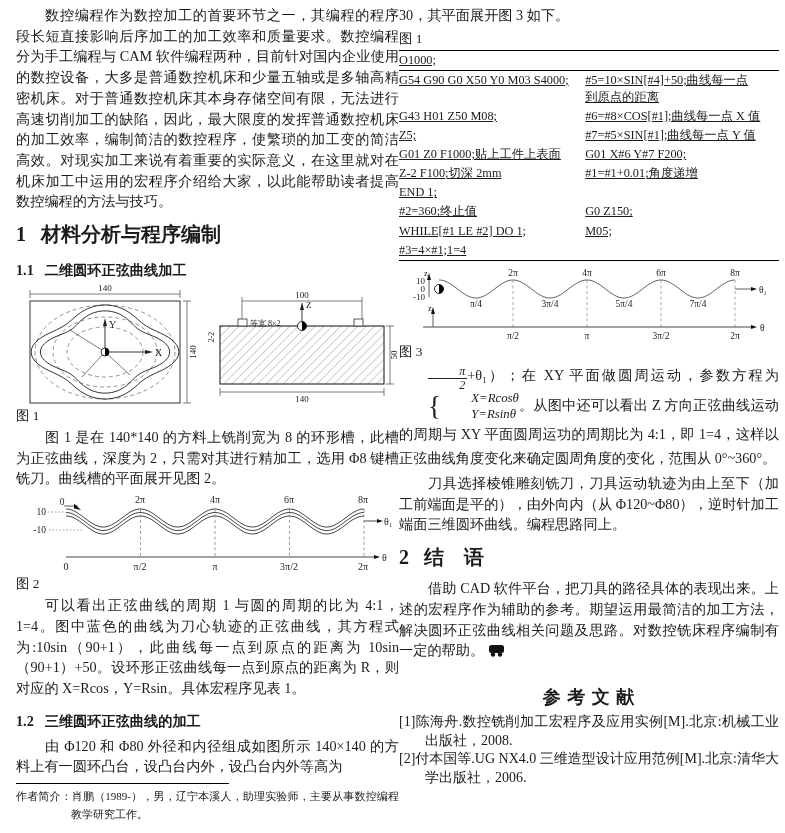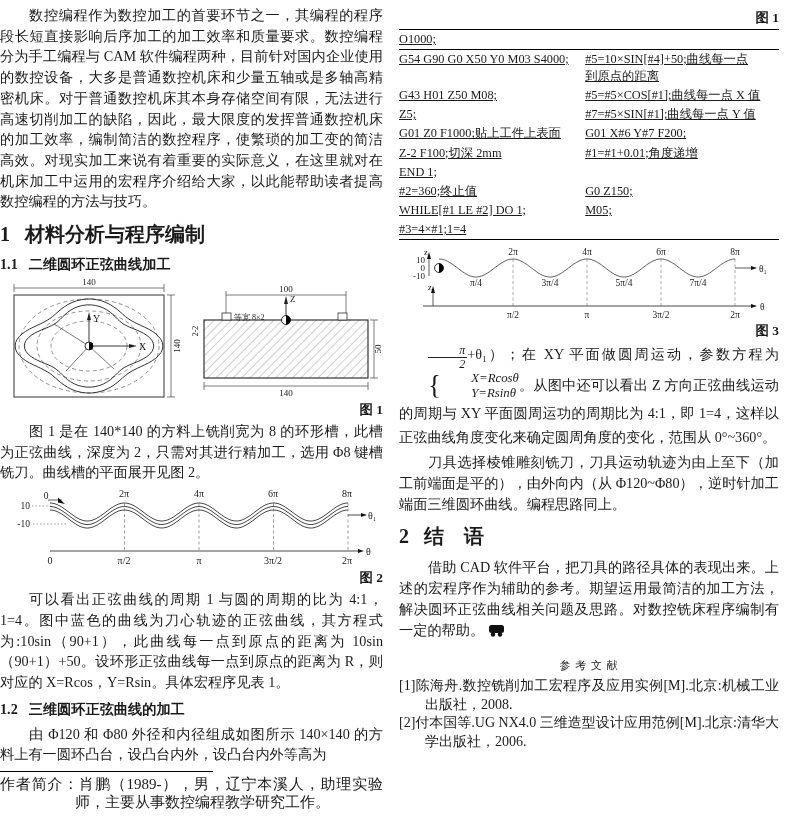--- a/index.html
+++ b/index.html
@@ -3,58 +3,58 @@
 <meta charset="utf-8">
 <style>
   * { margin:0; padding:0; box-sizing:border-box; }
   html,body { background:#fff; }
   body {
     width:785px; height:833px; position:relative; overflow:hidden;
     font-family:"Liberation Serif","DejaVu Serif",serif;
     color:#1b1b1b;
   }
   .col { position:absolute; top:5px; }
-  .col-left  { left:0;  width:383px; }
+  .col-left  { left:16px;  width:383px; }
   .col-right { left:399px; width:380px; }
 
   p.body { font-size:14.2px; line-height:20.7px; text-align:justify; text-indent:2.05em; }
   p.noindent { text-indent:0; }
 
   h2.sec { font-size:20px; font-weight:bold; margin:9px 0 7px; }
   h2.sec .hn { margin-right:15px; }
-  h3.sub { font-size:14.2px; font-weight:bold; margin:7px 0 5px; }
+  h3.sub { font-size:14.2px; font-weight:bold; margin:13px 0 5px; }
   h3.sub .hn { margin-right:11px; }
 
   .figure { margin:2px 0 1px; }
-  .figcap { font-size:13.4px; font-weight:bold; text-align:right; margin:0 0 2px; }
+  .figcap { font-size:13.4px; font-weight:normal; text-align:left; margin:0 0 2px; }
   svg { display:block; }
   svg text { font-family:"Liberation Serif",serif; fill:#1b1b1b; }
 
   .gtable { border-top:1.7px solid #000; border-bottom:1.7px solid #000; font-size:12.3px; margin-bottom:4px; }
   .trow { display:flex;text-decoration:underline; }
   .trow.sep { border-bottom:1px solid #000; }
   .tcell-l { width:49%; line-height:17.1px; padding:1px 2px 1px 0; }
   .tcell-r { width:51%; line-height:17.1px; padding:1px 0; white-space:pre-line; }
 
   .formula-para { font-size:14.2px; line-height:24px; text-align:justify; text-indent:2.05em; margin-bottom:3px; }
   .frac { display:inline-block; vertical-align:-0.75em; text-align:center; line-height:1.05; font-size:12px; font-style:italic; }
   .frac .num { display:block; border-bottom:1px solid #222; padding:0 2px; }
   .frac .den { display:block; }
   .cases { display:inline-flex; align-items:center; vertical-align:middle; }
   .brace { font-size:27px; font-weight:400; line-height:1; margin-right:1px; }
   .eqs { display:inline-block; font-size:12.8px; font-style:italic; line-height:1.2; }
   .eqline { display:block; }
 
   .endmark { display:inline-block; vertical-align:-2px; margin-left:4px; }
 
-  .refs-h { text-align:center; font-weight:normal; font-size:11px; margin:18px 0 4px; letter-spacing:1px; }
+  .refs-h { text-align:center; font-weight:bold; font-size:18px; margin:24px 0 4px; letter-spacing:1px; }
   .ref { font-size:14px; line-height:18.6px; padding-left:1.85em; text-indent:-1.85em; text-align:justify; }
 
   .fnrule { width:213px; border-top:1.2px solid #000; margin:6px 0 4px; }
-  .fn { font-size:15px; line-height:17.6px; padding-left:5em; text-indent:-5em; text-align:justify; }
+  .fn { font-size:11px; line-height:17.6px; padding-left:5em; text-indent:-5em; text-align:justify; }
 </style>
 </head>
 <body>
 
 <div class="col col-left">
 
   <p class="body">数控编程作为数控加工的首要环节之一，其编程的程序段长短直接影响后序加工的加工效率和质量要求。数控编程分为手工编程与 CAM 软件编程两种，目前针对国内企业使用的数控设备，大多是普通数控机床和少量五轴或是多轴高精密机床。对于普通数控机床其本身存储空间有限，无法进行高速切削加工的缺陷，因此，最大限度的发挥普通数控机床的加工效率，编制简洁的数控程序，使繁琐的加工变的简洁高效。对现实加工来说有着重要的实际意义，在这里就对在机床加工中运用的宏程序介绍给大家，以此能帮助读者提高数控编程的方法与技巧。</p>
 
   <h2 class="sec"><span class="hn">1</span><span>材料分析与程序编制</span></h2>
 
@@ -180,35 +180,36 @@
   <h3 class="sub"><span class="hn">1.2</span><span>三维圆环正弦曲线的加工</span></h3>
 
   <p class="body">由 Φ120 和 Φ80 外径和内径组成如图所示 140×140 的方料上有一圆环凸台，设凸台内外，设凸台内外等高为</p>
 
   <div class="fnrule"></div>
   <div class="fn">作者简介：肖鹏（1989-），男，辽宁本溪人，助理实验师，主要从事数控编程教学研究工作。</div>
 </div>
 
 <div class="col col-right">
 
+  <p class="body noindent">30，其平面展开图 3 如下。</p>
 
   <div class="figcap" style="margin-top:4px">图 1</div>
 
   <div class="gtable">
     <div class="trow sep">
         <div class="tcell-l">O1000;</div>
       </div>
     <div class="trow">
         <div class="tcell-l">G54 G90 G0 X50 Y0 M03 S4000;</div>
         <div class="tcell-r">#5=10×SIN[#4]+50;曲线每一点
 到原点的距离</div>
       </div>
     <div class="trow">
         <div class="tcell-l">G43 H01 Z50 M08;</div>
-        <div class="tcell-r">#5=#5×COS[#1];曲线每一点 X 值</div>
+        <div class="tcell-r">#6=#8×COS[#1];曲线每一点 X 值</div>
       </div>
     <div class="trow">
         <div class="tcell-l">Z5;</div>
         <div class="tcell-r">#7=#5×SIN[#1];曲线每一点 Y 值</div>
       </div>
     <div class="trow">
         <div class="tcell-l">G01 Z0 F1000;贴上工件上表面</div>
         <div class="tcell-r">G01 X#6 Y#7 F200;</div>
       </div>
     <div class="trow">

